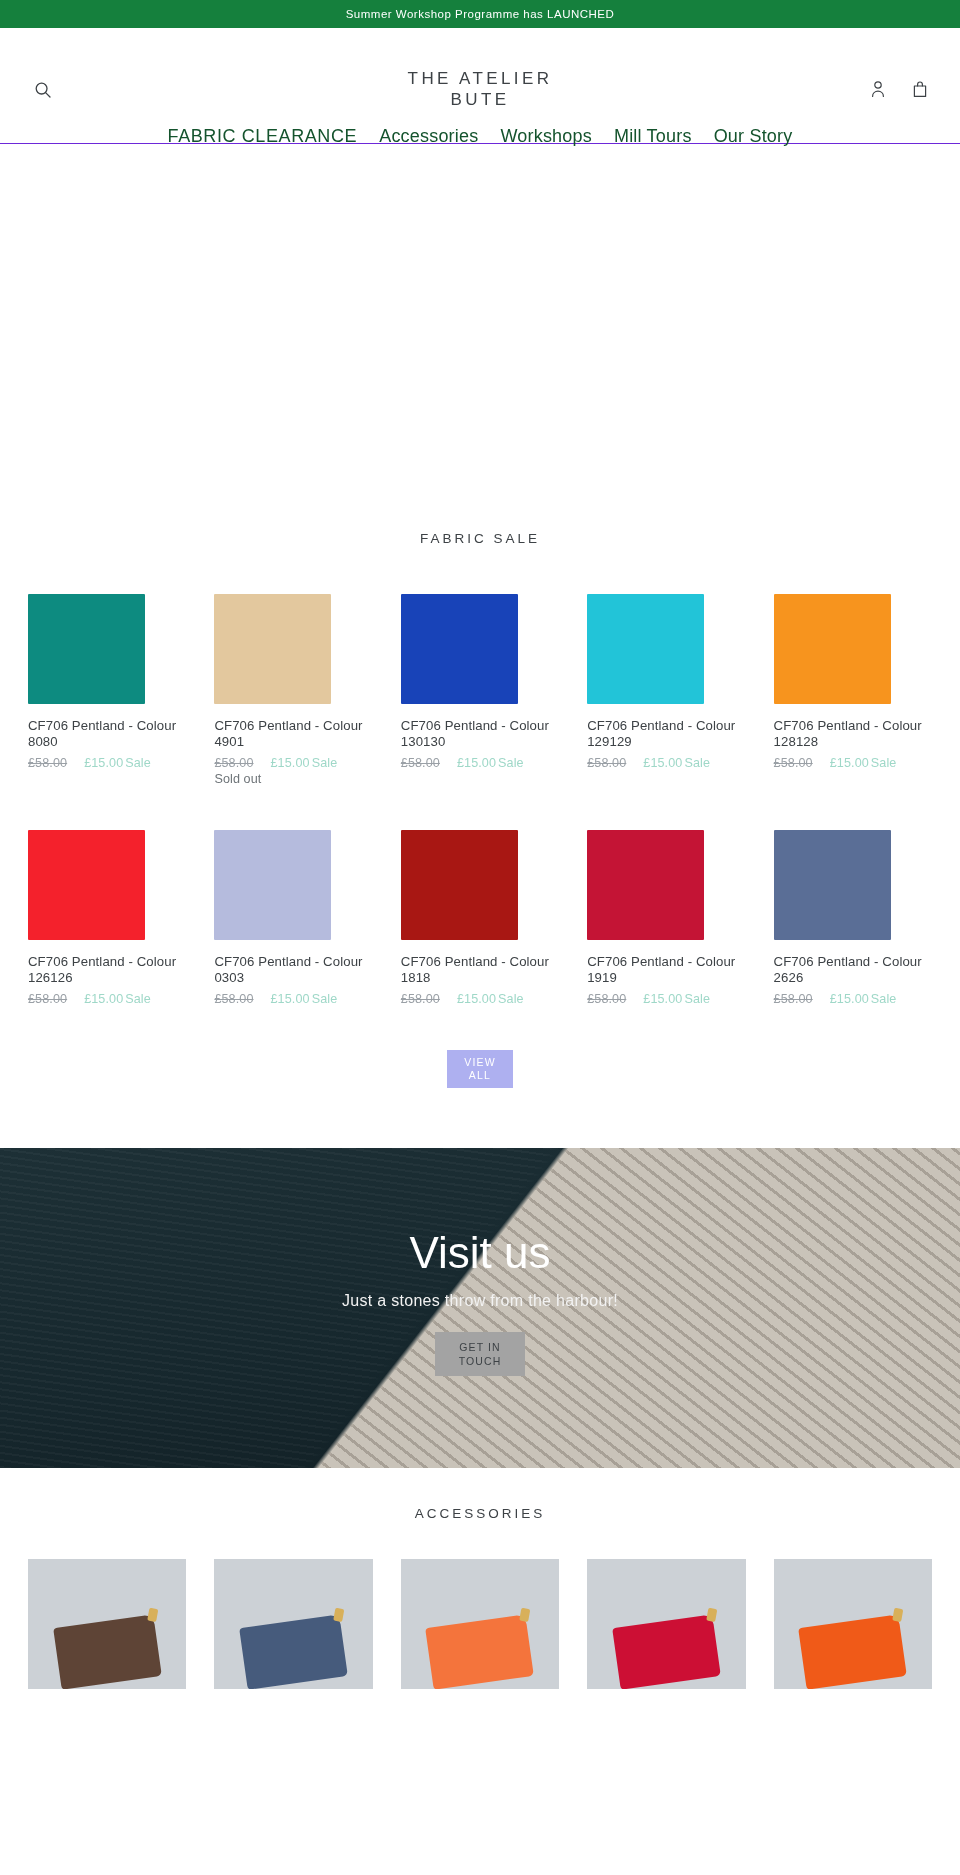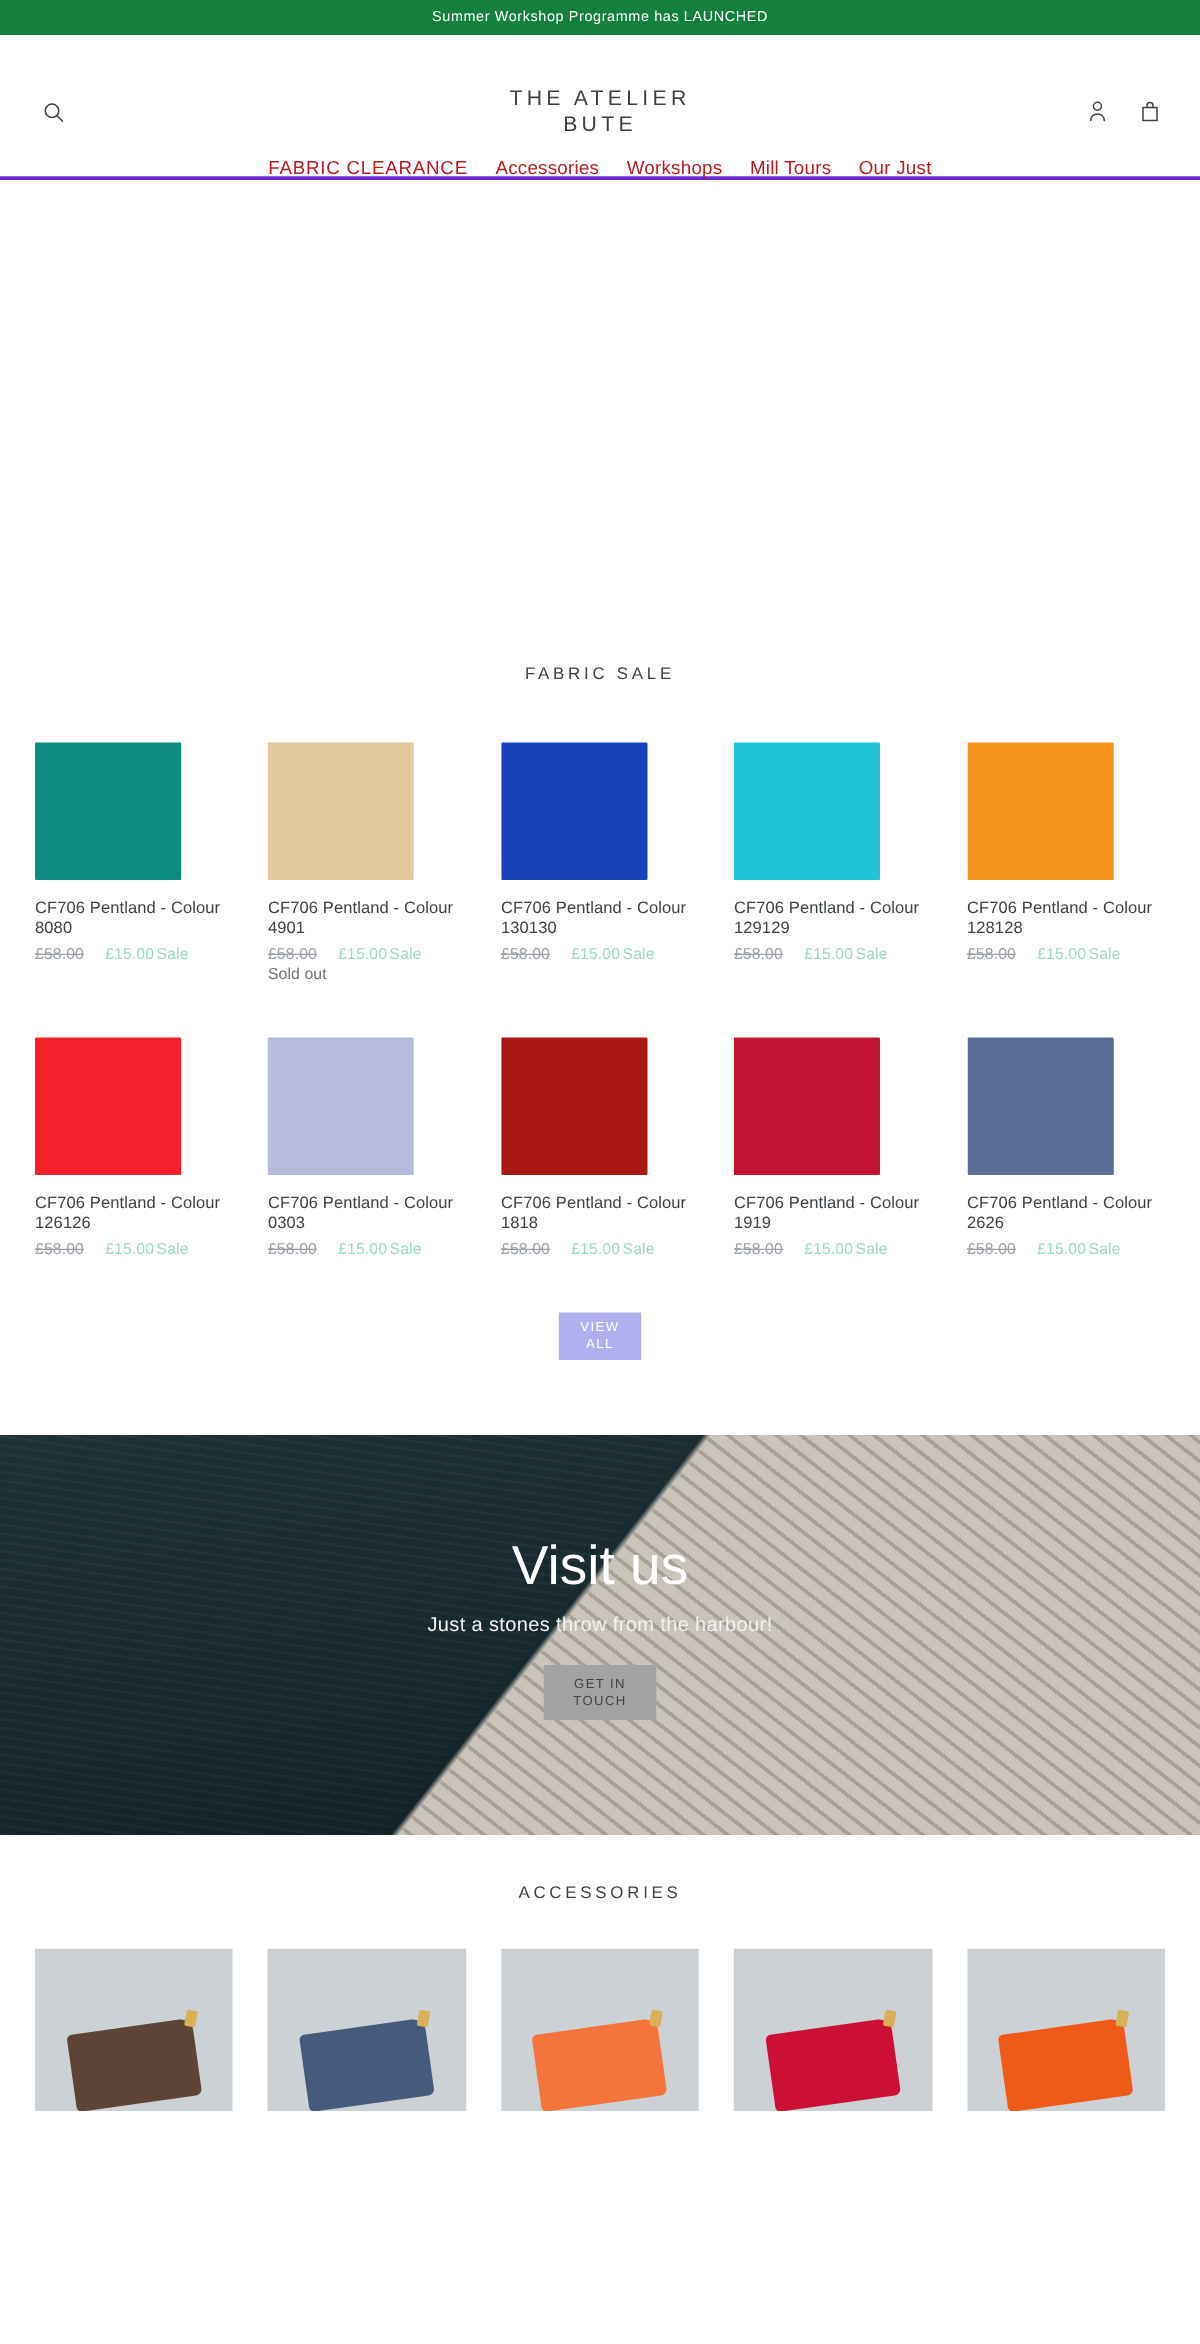--- a/index.html
+++ b/index.html
@@ -22,21 +22,21 @@
   .announcement span {
     font-size: 11.5px;
     letter-spacing: .5px;
     color: #ffffff;
   }
 
   
   .site-header {
     position: relative;
     height: 116px;
-    border-bottom: 3px solid #6d28d9;
+    border-bottom: 1px solid #6d28d9;
     background: #fff;
   }
   .search-btn {
     position: absolute;
     left: 30px;
     top: 50px;
     width: 26px; height: 26px;
     display: flex; align-items: center; justify-content: center;
     background: none; border: none; cursor: pointer;
   }
@@ -65,22 +65,22 @@
     color: #3d4246;
     font-weight: 400;
   }
   .main-nav {
     margin-top: 16px;
     display: flex;
     justify-content: center;
     gap: 22px;
   }
   .nav-link {
-    font-size: 15px;
-    color: #b91c1c;
+    font-size: 18px;
+    color: #14532d;
     text-decoration: none;
     letter-spacing: .2px;
     cursor: pointer;
   }
   .nav-link.emphasis { letter-spacing: .6px; }
 
   
   .hero-slideshow {
     height: 349px;
     background: #ffffff;
@@ -332,21 +332,21 @@
         </svg>
       </span>
     </button>
   </div>
 
   <nav class="main-nav">
     <a class="nav-link emphasis">FABRIC CLEARANCE</a>
     <a class="nav-link">Accessories</a>
     <a class="nav-link">Workshops</a>
     <a class="nav-link">Mill Tours</a>
-    <a class="nav-link">Our Just</a>
+    <a class="nav-link">Our Story</a>
   </nav>
 </header>
 
 <section class="hero-slideshow"></section>
 
 <section class="section">
   <h2 class="section-title">FABRIC SALE</h2>
   <div class="grid" id="fabric-grid">
       <div class="product-card">
         <div class="swatch-wrap">

